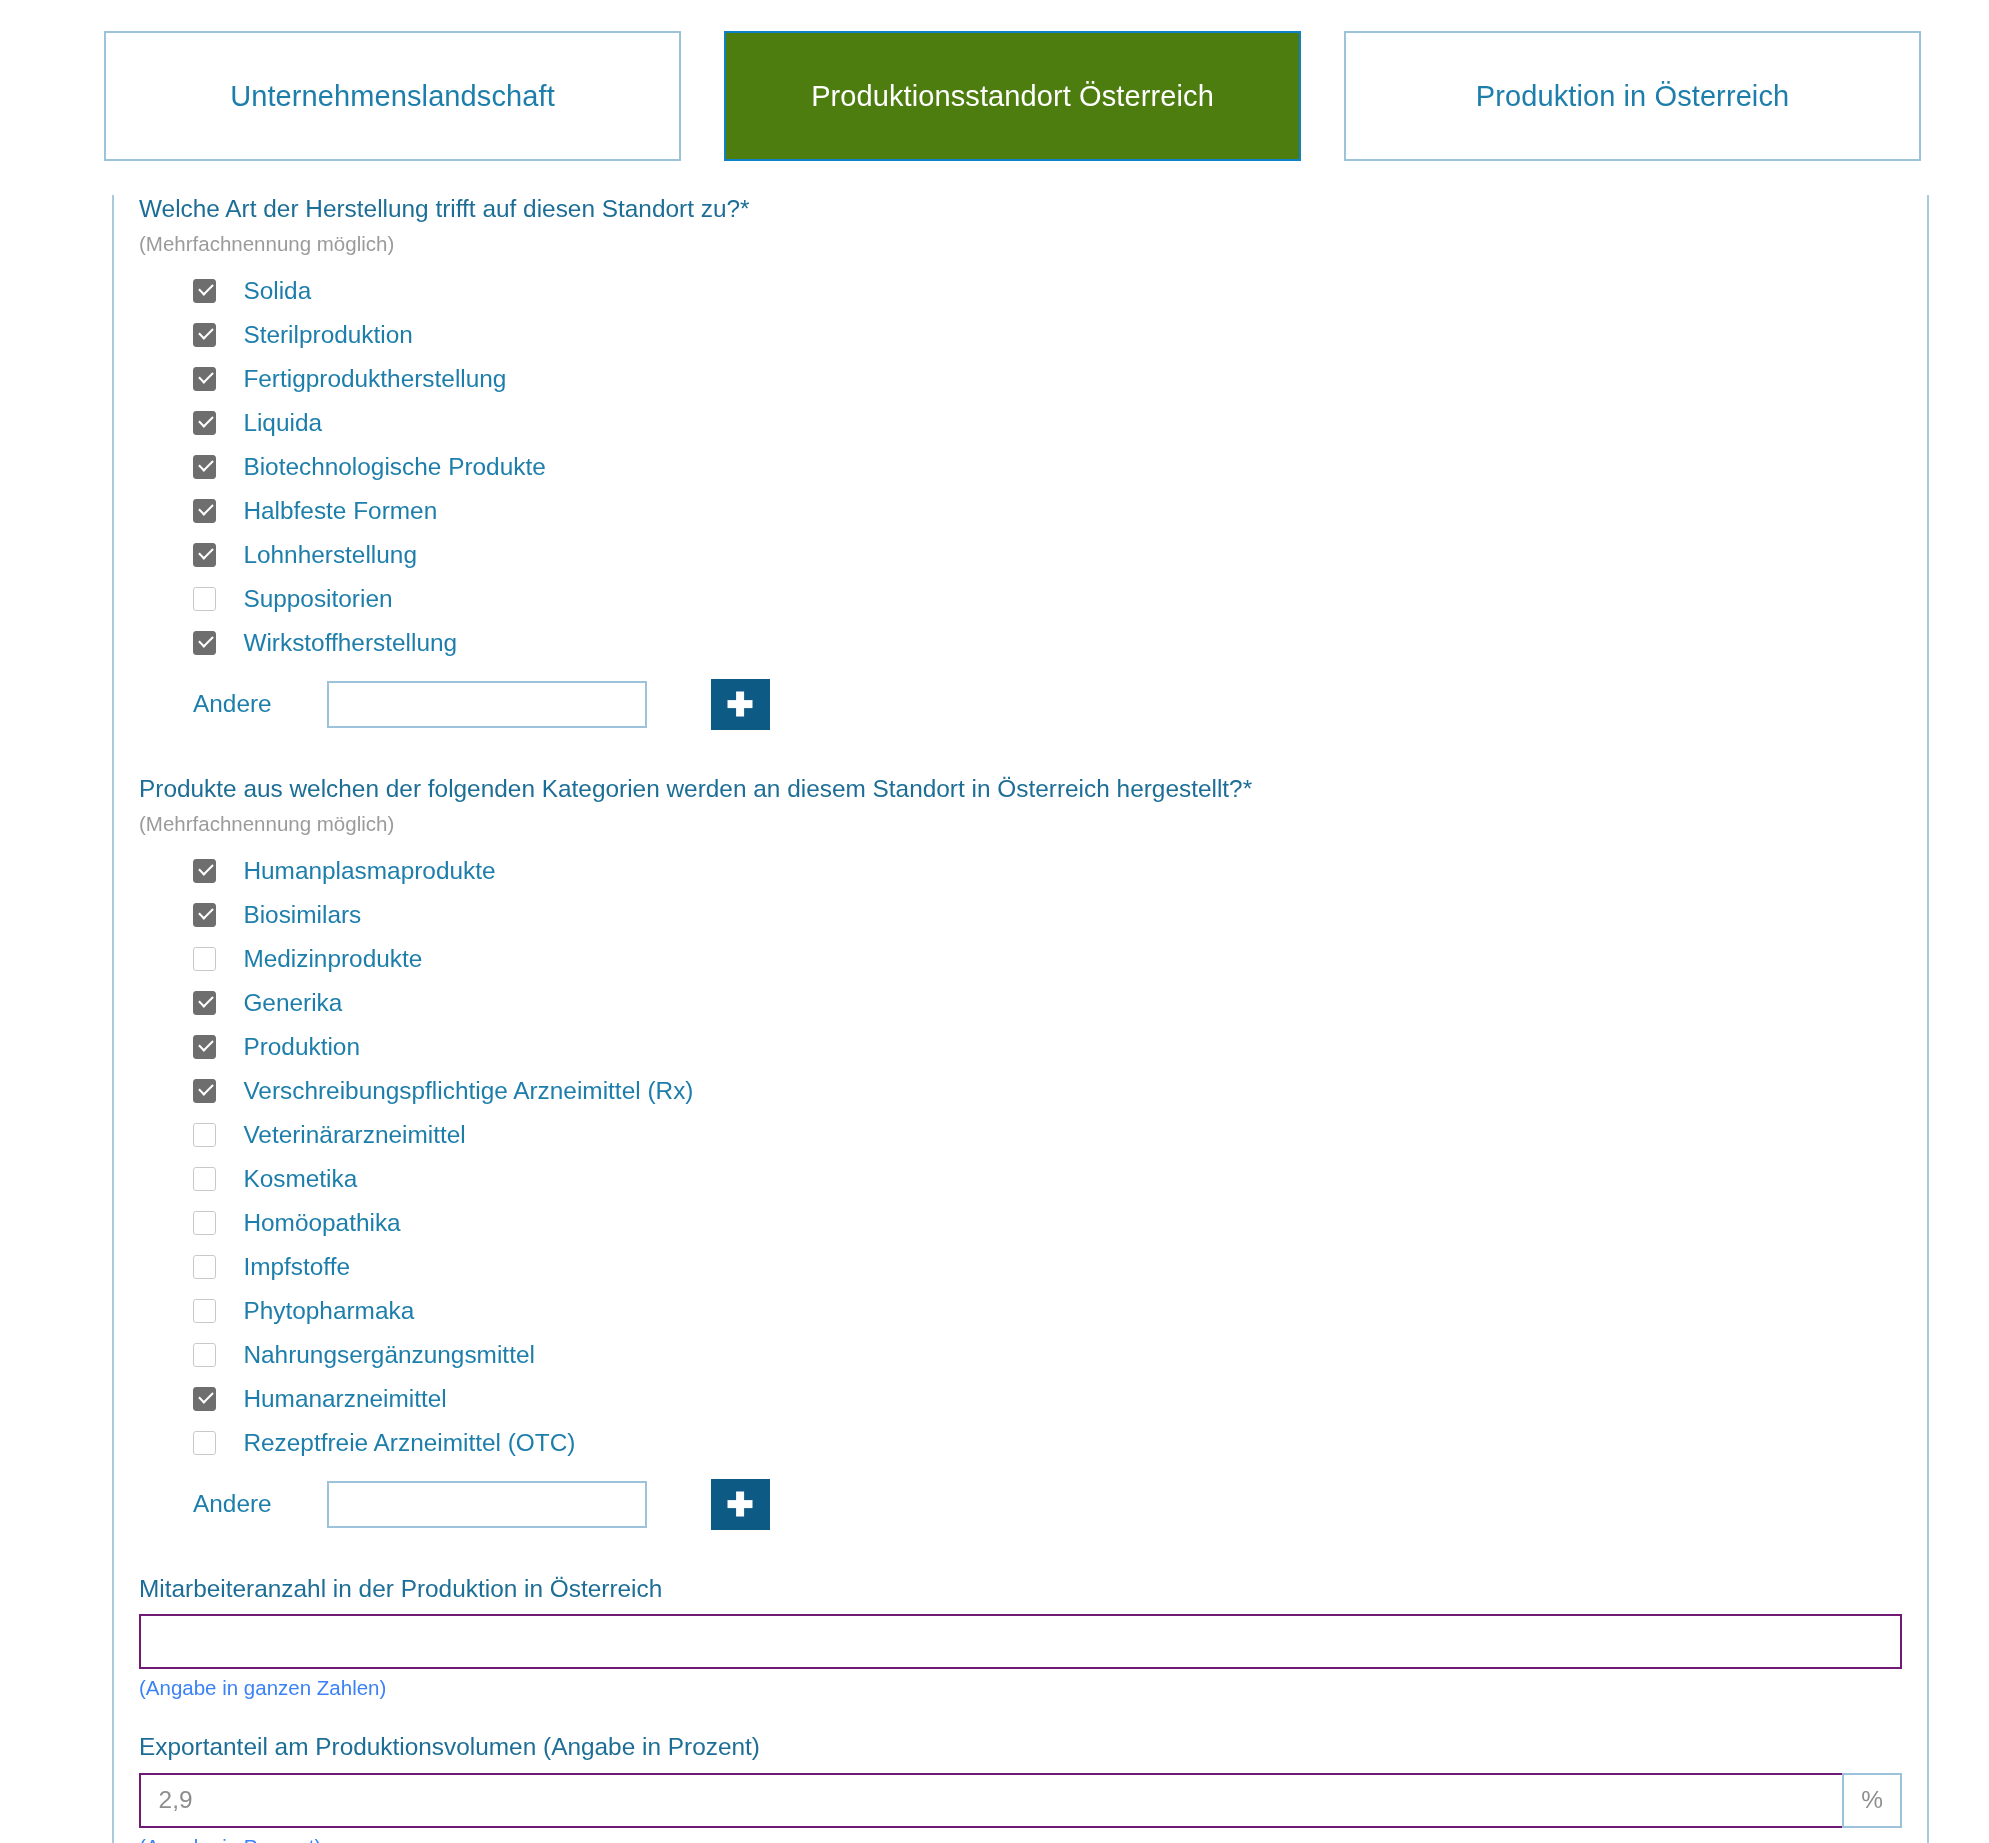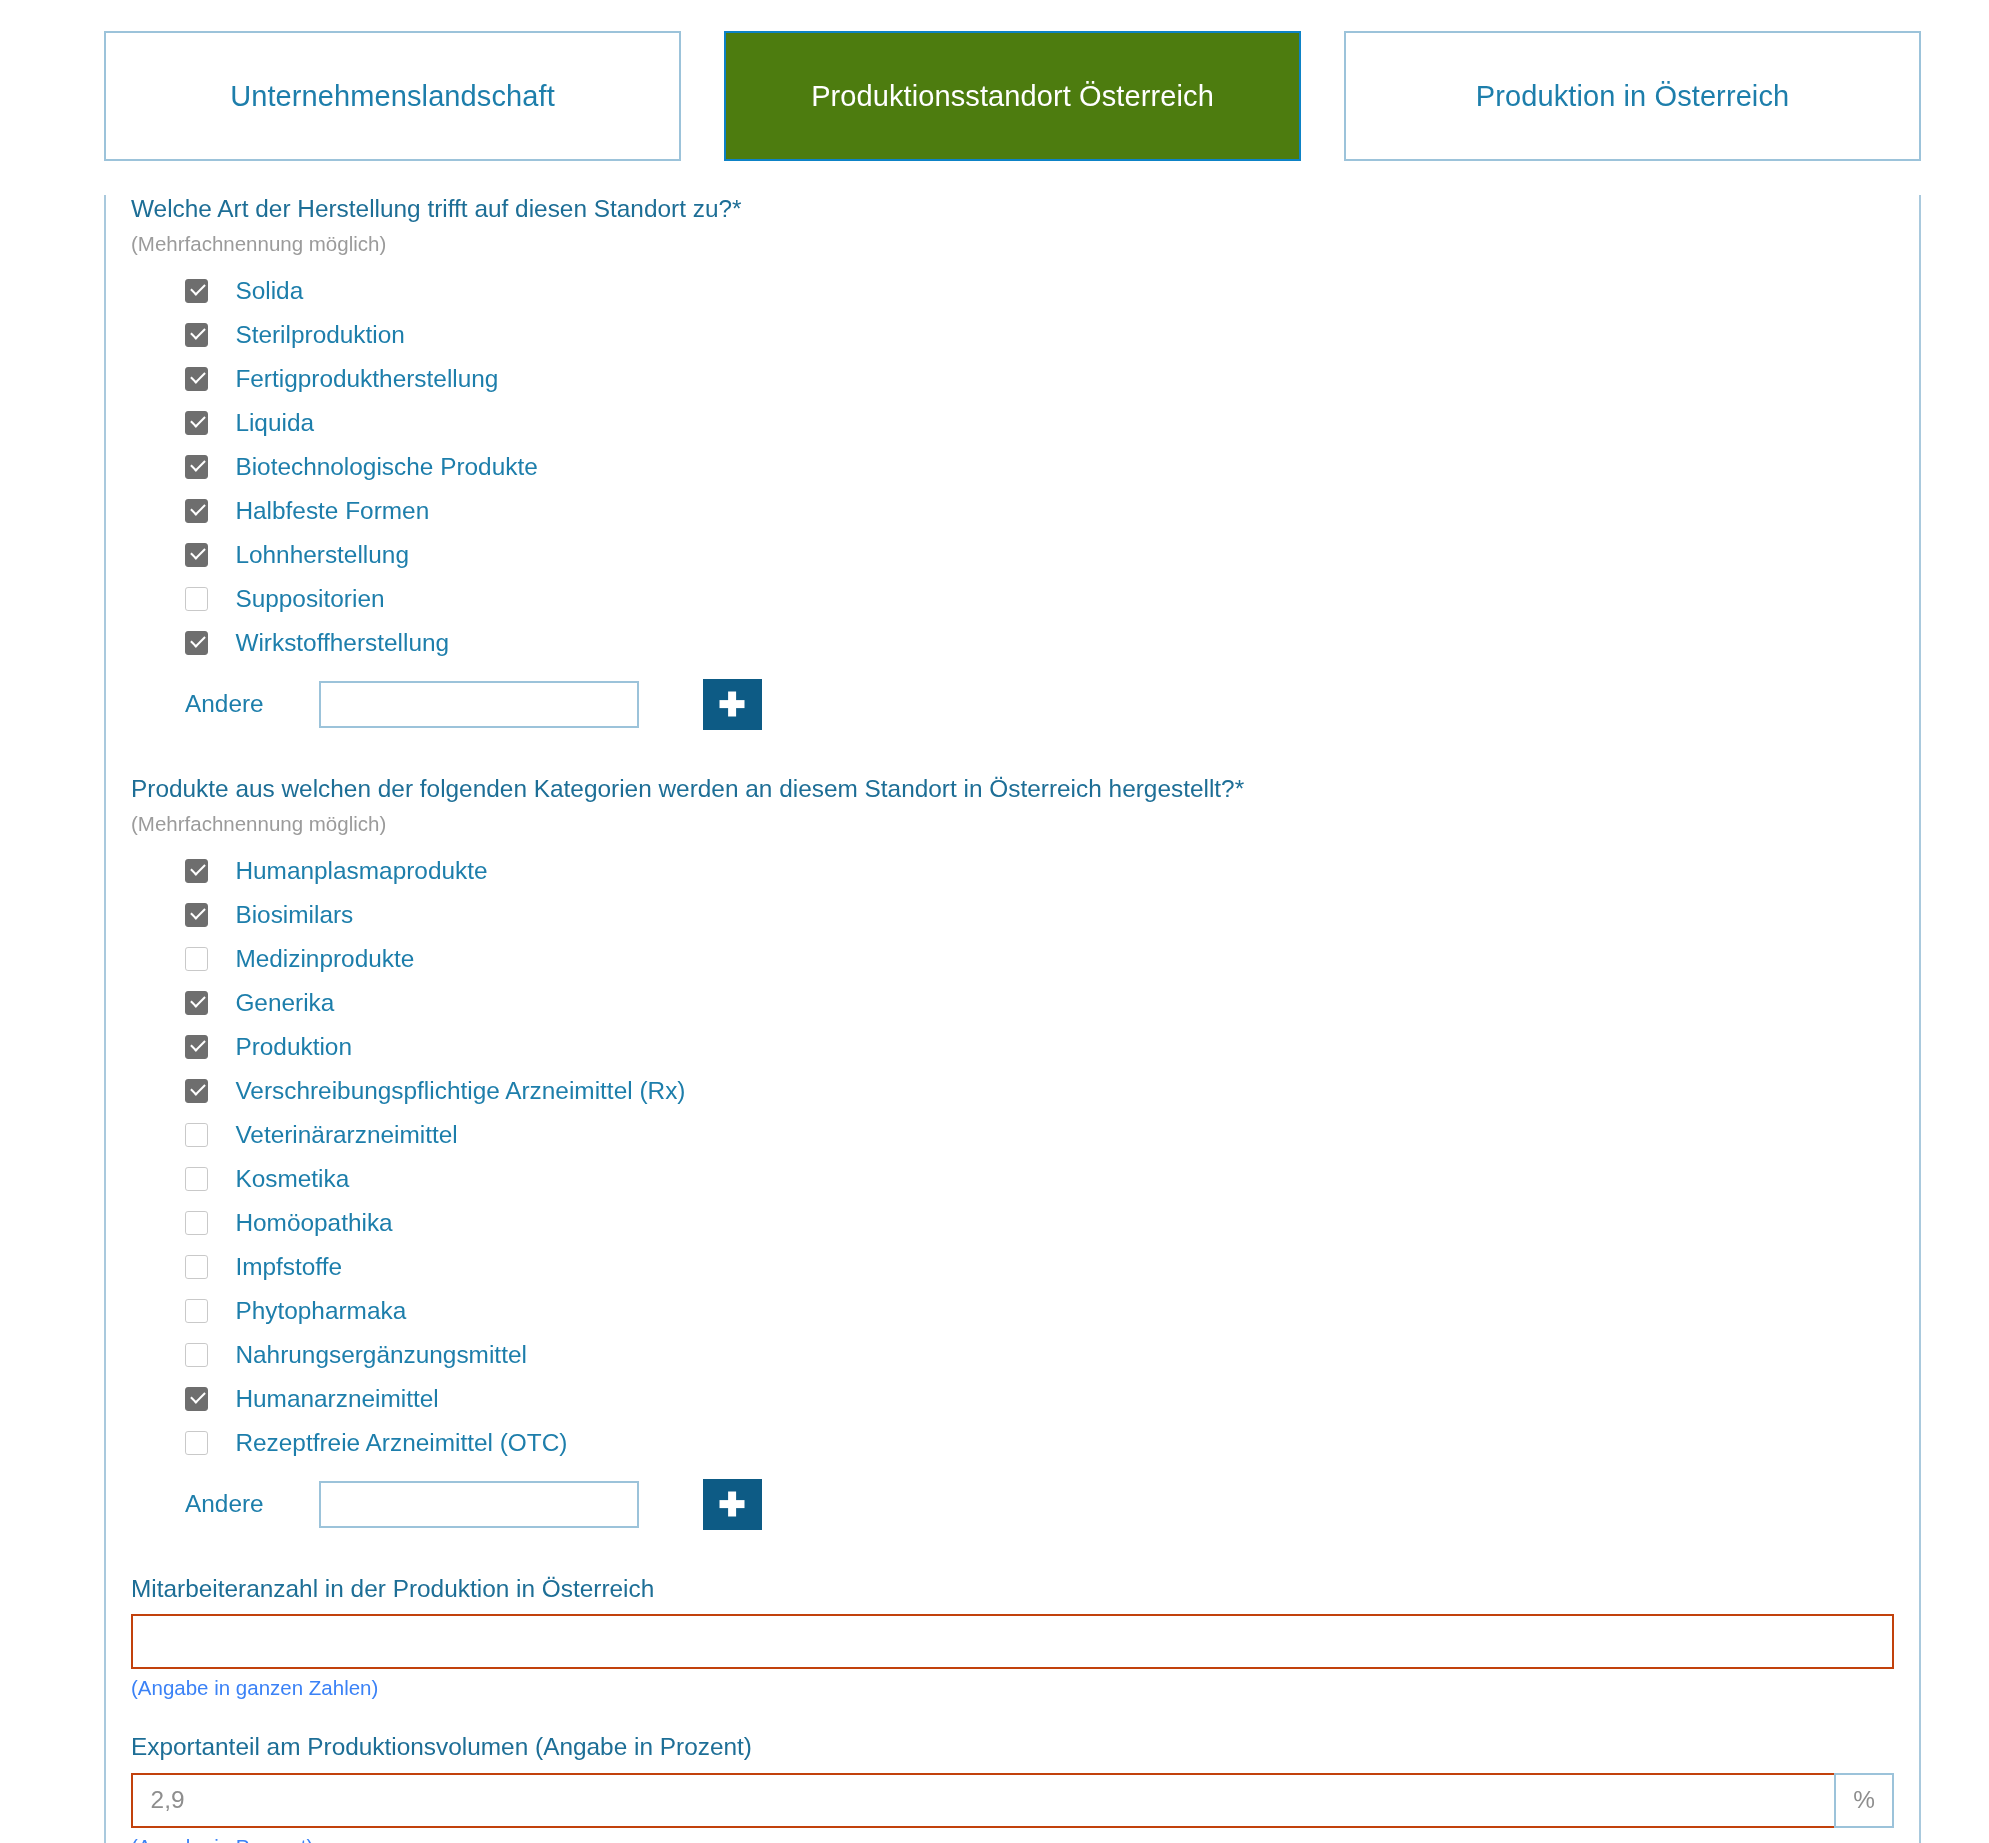--- a/index.html
+++ b/index.html
@@ -40,21 +40,21 @@
   }
   .tab.active {
     background: #4d7c0f;
     border: 2px solid #0d82c6;
     color: #ffffff;
   }
 
   
   #panel {
     position: absolute;
-    left: 104px; top: 195px;
+    left: 112px; top: 195px;
     width: 1817px;
     height: 1648px;
     border-left: 2.9px solid #a9c9dd;
     border-right: 2.9px solid #a9c9dd;
     padding: 0;
   }
   .panel-inner {
     padding: 0 25px 0 25px;
   }
 
@@ -179,21 +179,21 @@
     transform: translate(-50%, -50%);
   }
 
   
   .block-spacer { height: 45px; }
   .wide-input {
     display: block;
     width: 100%;
     height: 55px;
     margin-top: 11.7px;
-    border: 2px solid #c2410c;
+    border: 2px solid #701a75;
     background: #ffffff;
     outline: none;
     font-family: "Liberation Sans", sans-serif;
     font-size: 24.4px;
     color: #8e8e8e;
     padding: 0 17.6px;
   }
   .wide-input::placeholder { color: #8e8e8e; }
 
   .input-group {

